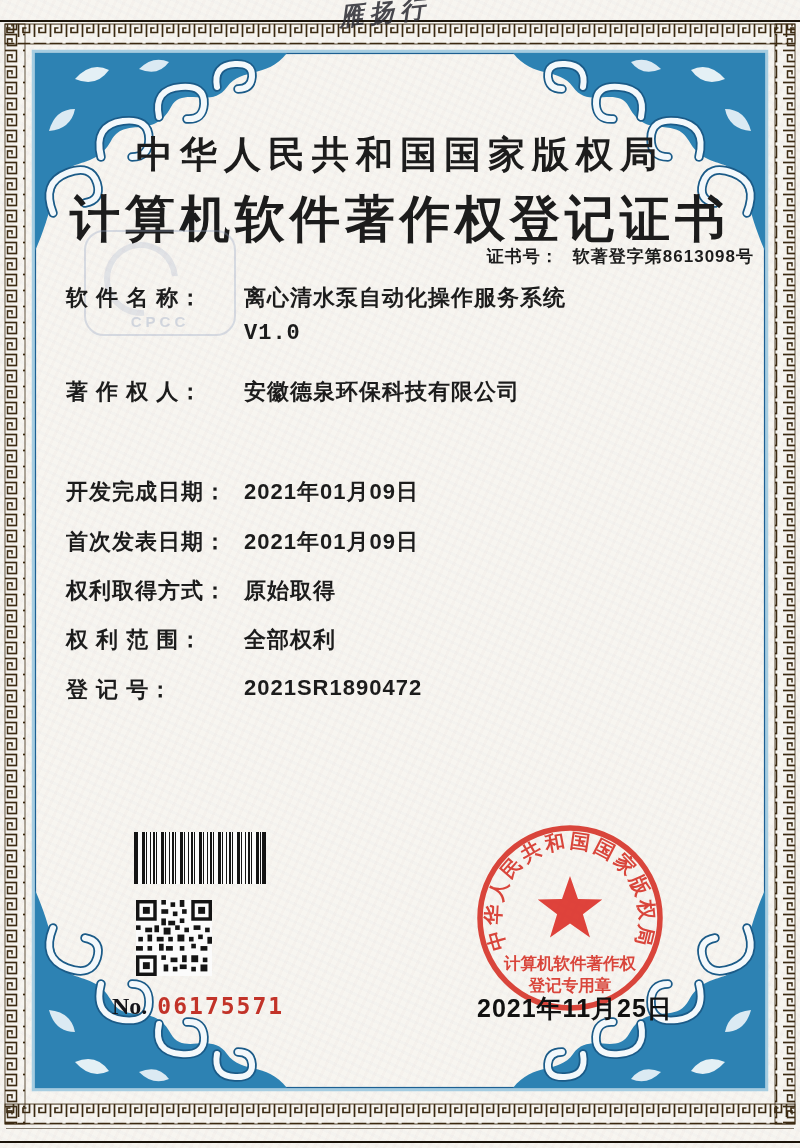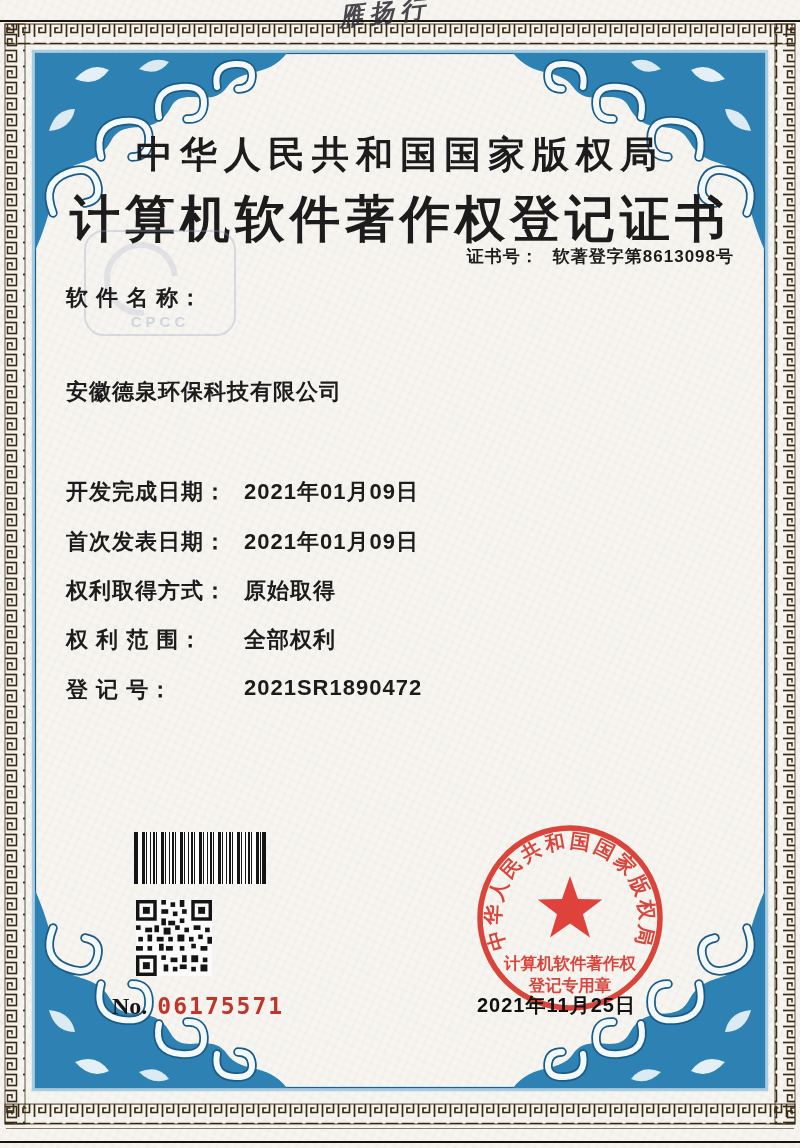--- a/index.html
+++ b/index.html
@@ -28,21 +28,21 @@
     top:130px; left:0; width:800px; text-align:center;
     font-size:37px; font-weight:900; letter-spacing:7px;
     font-family:"Liberation Serif", serif;
   }
   .cert-title{
     top:186px; left:0; width:800px; text-align:center;
     font-size:50px; font-weight:900; letter-spacing:5px;
     font-family:"Liberation Serif", serif;
   }
   .certno{
-    top:245px; right:66px; font-size:17px; font-weight:700; letter-spacing:1px;
+    top:245px; right:46px; font-size:17px; font-weight:700; letter-spacing:1px;
   }
   .certno .lbl{margin-right:14px;}
 
   .watermark{
     left:84px; top:230px; width:112px; height:102px;
     border:2px solid rgba(150,165,195,.33); border-radius:20px;padding-left:36px;
   }
   .watermark::before{
     content:""; position:absolute; left:18px; top:10px; width:62px; height:62px;
     border:6px solid rgba(150,165,195,.22); border-radius:50%;
@@ -79,21 +79,21 @@
     content:""; position:absolute; top:0; height:100%; width:4px; background:#141414;
   }
   .barcode::before{left:0;} .barcode::after{right:0;}
 
   .serial{left:112px; top:992px; font-size:24px;}
   .serial .no{font-family:"Liberation Serif", serif; font-weight:700; color:#15151a;}
   .serial .num{font-family:"DejaVu Sans Mono", monospace; font-weight:700;
                color:#c23329; letter-spacing:2px; margin-left:10px; font-size:23px;}
 
   .issue-date{
-    left:477px; top:992px; font-size:20px; font-weight:800; letter-spacing:1px; color:#111;
+    left:477px; top:992px; font-size:25px; font-weight:800; letter-spacing:1px; color:#111;
   }
 </style>
 </head>
 <body>
 
 <div class="page">
 
   <svg class="abs" style="left:0;top:0" width="800" height="1148" viewBox="0 0 800 1148">
     <defs>
       <pattern id="mkeyH" width="16" height="20" patternUnits="userSpaceOnUse">
@@ -154,22 +154,27 @@
   <div class="abs certno">
     <span class="lbl">证书号：</span><span>软著登字第8613098号</span>
   </div>
 
   <div class="abs watermark">
     <div class="wm-text">CPCC</div>
   </div>
 
   <div class="frow" style="top:283px">
     <span class="lbl">软 件 名 称：</span>
+    <span class="val">
+      <span>离心清水泵自动化操作服务系统</span>
+      <span class="v2">V1.0</span>
+    </span>
   </div>
   <div class="frow" style="top:377px">
+    <span class="lbl">著 作 权 人：</span>
     <span class="val">安徽德泉环保科技有限公司</span>
   </div>
   <div class="frow" style="top:477px">
     <span class="lbl">开发完成日期：</span>
     <span class="val">2021年01月09日</span>
   </div>
   <div class="frow" style="top:527px">
     <span class="lbl">首次发表日期：</span>
     <span class="val">2021年01月09日</span>
   </div>

